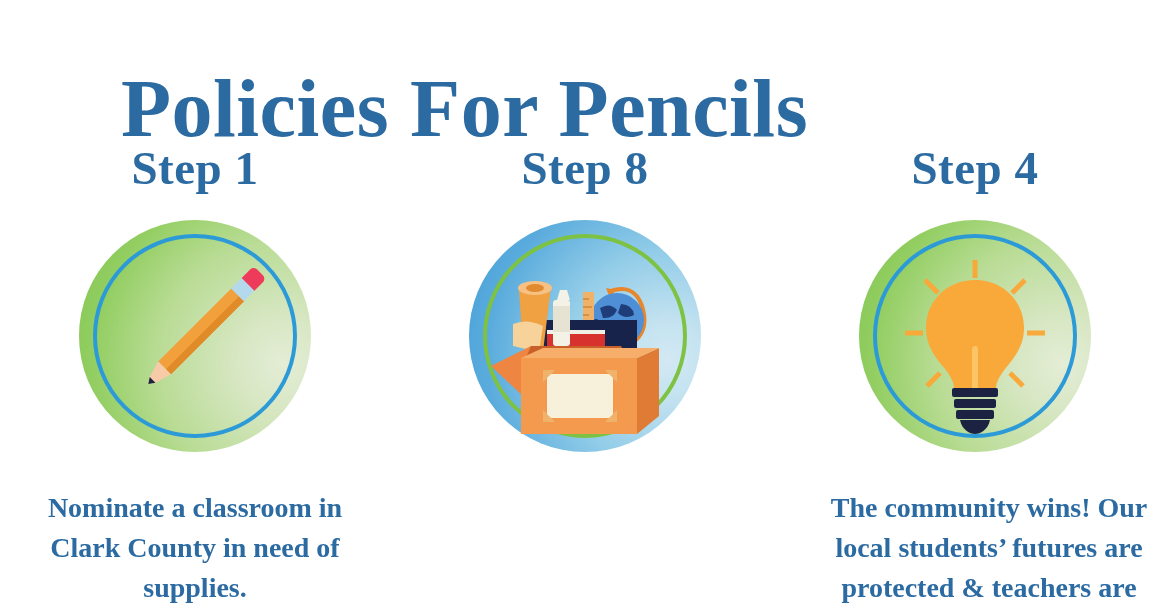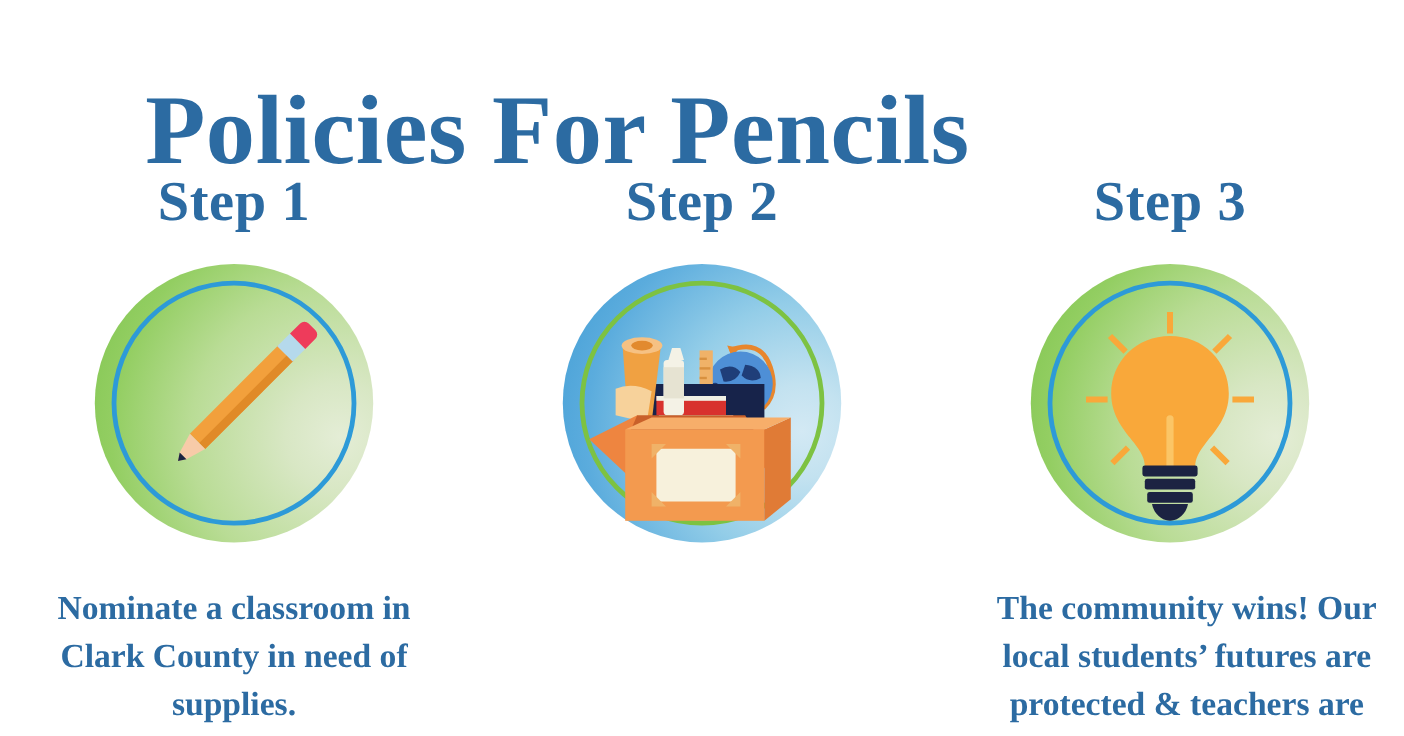--- a/index.html
+++ b/index.html
@@ -139,21 +139,21 @@
 
             <path d="M113 177 L121 177 L117 183 z" fill="#1B2340"></path>
           </g>
         </svg>
       </div>
 
       <div class="caption">Nominate a classroom in Clark County in need of supplies.</div>
     </div>
 
     <div class="step-col col-2">
-      <div class="step-heading">Step 2</div>
+      <div class="step-heading">Step 8</div>
 
       <div class="badge blue">
         <div class="ring ring-green"></div>
         <svg class="art" viewBox="0 0 232 232">
 
           <g>
             <path d="M139 72 q26 -10 34 14 q7 22 -6 34" fill="none" stroke="#E8862C" stroke-width="4"></path>
             <path d="M137 68 l10 2 l-6 8 z" fill="#E8862C"></path>
             <circle cx="148" cy="100" r="27" fill="#4E8FD6"></circle>
             <path d="M131 88 q10 -6 17 2 q-4 9 -14 8 z" fill="#1F3E79"></path>
@@ -210,21 +210,21 @@
           <path d="M74 150 l12 0 l-12 12 z" fill="#F0B268"></path>
           <path d="M148 150 l-12 0 l12 12 z" fill="#F0B268"></path>
           <path d="M74 202 l12 0 l-12 -12 z" fill="#F0B268"></path>
           <path d="M148 202 l-12 0 l12 -12 z" fill="#F0B268"></path>
         </svg>
       </div>
 
     </div>
 
     <div class="step-col col-3">
-      <div class="step-heading">Step 3</div>
+      <div class="step-heading">Step 4</div>
 
       <div class="badge green">
         <div class="ring ring-blue"></div>
         <svg class="art" viewBox="0 0 232 232">
 
           <g stroke="#F9A83A" stroke-width="5" stroke-linecap="butt">
             <line x1="116" y1="40" x2="116" y2="58"></line>
             <line x1="66" y1="60" x2="79" y2="73"></line>
             <line x1="166" y1="60" x2="153" y2="73"></line>
             <line x1="46" y1="113" x2="64" y2="113"></line>

